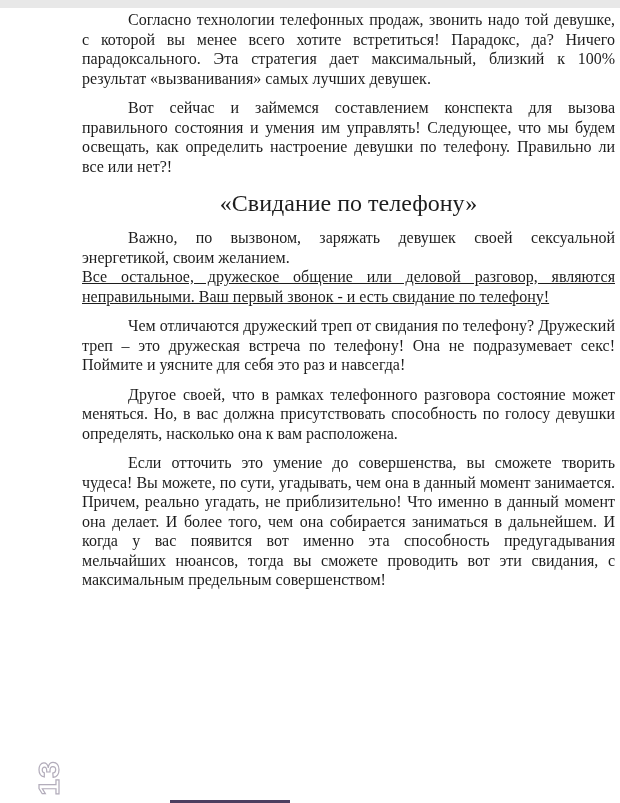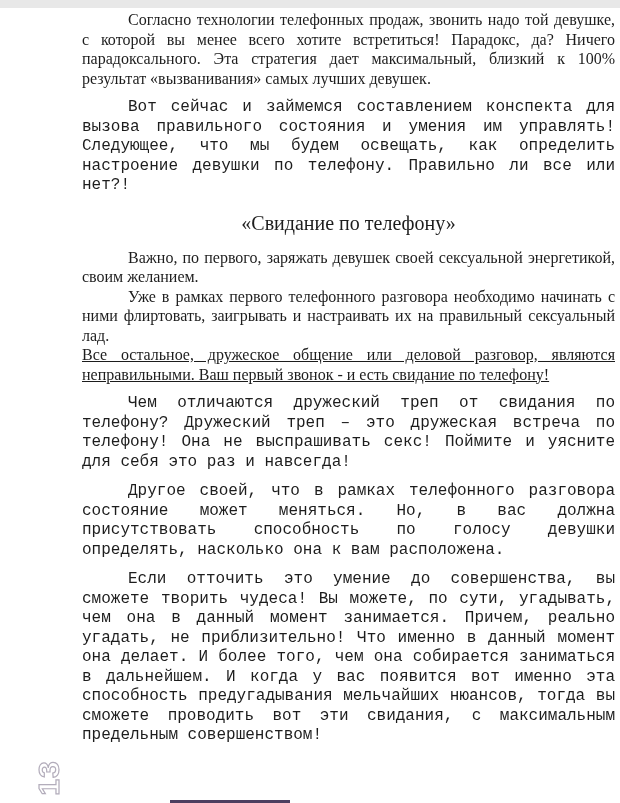--- a/index.html
+++ b/index.html
@@ -24,24 +24,24 @@
   }
   .text-col{
     padding:2px 5px 0 82px;
     text-align:justify;
     text-justify:inter-word;
   }
   .text-col p{
     margin:0;
     text-indent:46px;
   }
-  .text-col p.gap-before{margin-top:10px;font-family:Liberation Mono, monospace;}
+  .text-col p.gap-before{margin-top:10px;}
   .text-col p.no-indent{text-indent:0;text-decoration:underline;}
   h1.section-heading{
-    font-size:20px;
+    font-size:24px;
     line-height:26px;
     font-weight:normal;
     text-align:center;
     text-indent:0;
     margin:14px 0 12px 0;
   }
   .page-number{
     position:absolute;
     left:27px;top:754px;
     width:44px;height:32px;
@@ -71,24 +71,23 @@
   }
 </style>
 </head>
 <body>
 
 <div class="page">
   <div class="text-col">
     <p>Согласно технологии телефонных продаж, звонить надо той девушке, с которой вы менее всего хотите встретиться! Парадокс, да? Ничего парадоксального. Эта стратегия дает максимальный, близкий к 100% результат «вызванивания» самых лучших девушек.</p>
     <p class="gap-before">Вот сейчас и займемся составлением конспекта для вызова правильного состояния и умения им управлять! Следующее, что мы будем освещать, как определить настроение девушки по телефону. Правильно ли все или нет?!</p>
     <h1 class="section-heading">«Свидание по телефону»</h1>
-    <p>Важно, по первого, заряжать девушек своей сексуальной энергетикой, своим желанием.</p>
-    <p>Уже в рамках первого телефонного разговора необходимо начинать с ними флиртовать, заигрывать и настраивать их на правильный сексуальный лад.</p>
+    <p>Важно, по вызвоном, заряжать девушек своей сексуальной энергетикой, своим желанием.</p>
     <p class="no-indent">Все остальное, дружеское общение или деловой разговор, являются неправильными. Ваш первый звонок - и есть свидание по телефону!</p>
-    <p class="gap-before">Чем отличаются дружеский треп от свидания по телефону? Дружеский треп – это дружеская встреча по телефону! Она не выспрашивать секс! Поймите и уясните для себя это раз и навсегда!</p>
+    <p class="gap-before">Чем отличаются дружеский треп от свидания по телефону? Дружеский треп – это дружеская встреча по телефону! Она не подразумевает секс! Поймите и уясните для себя это раз и навсегда!</p>
     <p class="gap-before">Другое своей, что в рамках телефонного разговора состояние может меняться. Но, в вас должна присутствовать способность по голосу девушки определять, насколько она к вам расположена.</p>
     <p class="gap-before">Если отточить это умение до совершенства, вы сможете творить чудеса! Вы можете, по сути, угадывать, чем она в данный момент занимается. Причем, реально угадать, не приблизительно! Что именно в данный момент она делает. И более того, чем она собирается заниматься в дальнейшем. И когда у вас появится вот именно эта способность предугадывания мельчайших нюансов, тогда вы сможете проводить вот эти свидания, с максимальным предельным совершенством!</p>
   </div>
 
   <div class="page-number">13</div>
   <div class="footer-rule"></div>
   <div class="footer-accent-bar"></div>
 </div>
 
 </body></html>

